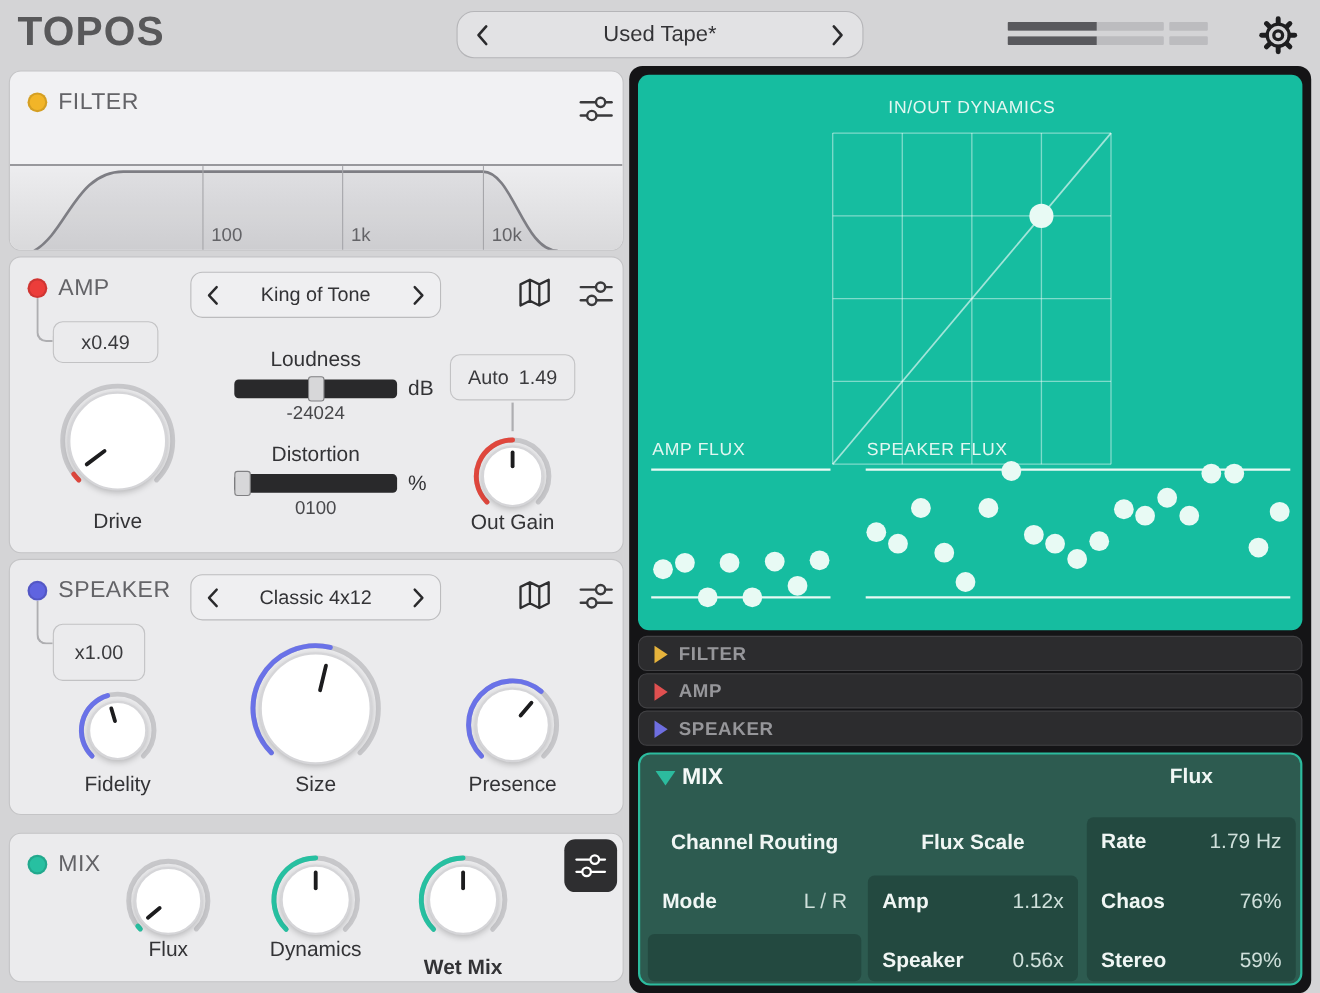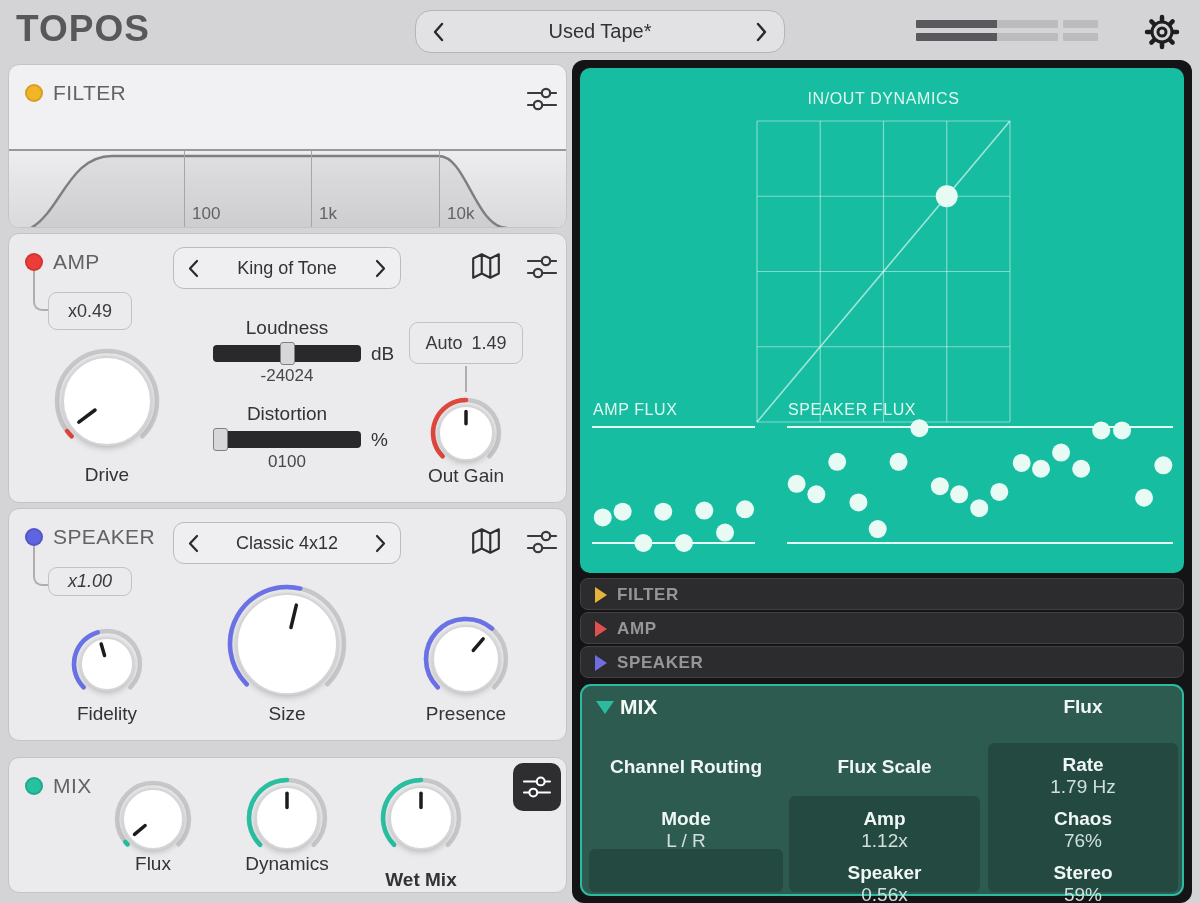--- a/index.html
+++ b/index.html
@@ -52,21 +52,21 @@
   #right { position:absolute; left:572px; top:60px; width:620px; height:843px; background:#141416; border-radius:12px; }
   #display { position:absolute; left:8px; top:8px; width:604px; height:505px; background:#16bda0; border-radius:10px; overflow:hidden; }
   .disp-title { position:absolute; font-size:16px; letter-spacing:0.6px; color:#e3f7f1; }
   .insp-row { position:absolute; left:8px; width:604px; height:32px; background:#2c2c2e; border:1px solid #414144; border-radius:8px; cursor:pointer; }
   .tri-right { position:absolute; left:14px; top:8px; width:0; height:0; border-top:8px solid transparent; border-bottom:8px solid transparent; border-left:12px solid; }
   .insp-row .row-label { position:absolute; left:36px; top:6px; font-size:17px; font-weight:bold; letter-spacing:0.6px; color:#96969a; }
   #mix-insp { position:absolute; left:8px; top:624px; width:604px; height:212px; background:#2d5b50; border:2px solid #2cbb9e; border-radius:11px; }
   .tri-down { position:absolute; width:0; height:0; border-left:9px solid transparent; border-right:9px solid transparent; border-top:13px solid #2cbb9e; }
   .mix-title { position:absolute; left:38px; top:9px; font-size:21px; font-weight:bold; color:#f4f9f7; }
   .dk-cell { position:absolute; background:rgba(10,30,25,0.28); border-radius:6px; }
-  .mrow { position:absolute; height:24px; display:flex; justify-content:space-between; align-items:center; padding:0 13px;flex-direction:column; }
+  .mrow { position:absolute; height:24px; display:flex; justify-content:space-between; align-items:center; padding:0 13px; }
   .mrow .lbl { font-size:19px; font-weight:bold; color:#f0f6f4; }
   .mrow .val { font-size:19px; color:#cfe0db; }
   .mcol-hdr { position:absolute; font-size:19px; font-weight:bold; color:#f0f6f4; text-align:center; }
   svg { display:block; }
 </style>
 </head>
 <body>
 
 <div id="root">
 
@@ -138,21 +138,21 @@
       <div class="freq-label" style="left:183px;">100</div>
       <div class="freq-label" style="left:310px;">1k</div>
       <div class="freq-label" style="left:438px;">10k</div>
     </div>
   </div>
 
   <div class="panel" style="top:233px; height:270px;">
     <div class="led" style="left: 16px; top: 19px; background: rgb(236, 61, 58);"></div>
     <div class="sec-label" style="left:44px; top:16px;">AMP</div>
     <div class="connector" style="left:24px; top:37px; width:15px; height:40px;"></div>
-    <div class="vbox" style="left:39px; top:58px; width:84px; height:38px;">
+    <div class="vbox" style="left:39px; top:58px; width:96px; height:38px;">
       <span>x0.49</span>
     </div>
 
     <div class="pill" style="left:164px; top:13px; width:228px;">
       <span class="chev">
         <svg width="11" height="19" viewBox="0 0 11 19">
             <polyline points="9,2 2,9.5 9,17" fill="none" stroke="#2a2a2c" stroke-width="2.2" stroke-linecap="round" stroke-linejoin="round"></polyline>
           </svg>
       </span>
       <span class="pname">King of Tone</span>
@@ -221,21 +221,21 @@
           <line x1="37" y1="27.82" x2="37" y2="15.399999999999999" stroke="#1c1c1e" stroke-width="3.5" stroke-linecap="round"></line>
         </svg>
       </div>
     <div class="ctr-label" style="left:397px; top:231px; width:120px;">Out Gain</div>
   </div>
 
   <div class="panel" style="top:508px; height:233px;">
     <div class="led" style="left: 16px; top: 19px; background: rgb(95, 100, 224);"></div>
     <div class="sec-label" style="left:44px; top:16px;">SPEAKER</div>
     <div class="connector" style="left:24px; top:37px; width:15px; height:40px;"></div>
-    <div class="vbox" style="left:39px; top:58px; width:84px; height:29px;font-style:italic;">
+    <div class="vbox" style="left:39px; top:58px; width:84px; height:52px;">
       <span>x1.00</span>
     </div>
 
     <div class="pill" style="left:164px; top:13px; width:228px;">
       <span class="chev">
         <svg width="11" height="19" viewBox="0 0 11 19">
             <polyline points="9,2 2,9.5 9,17" fill="none" stroke="#2a2a2c" stroke-width="2.2" stroke-linecap="round" stroke-linejoin="round"></polyline>
           </svg>
       </span>
       <span class="pname">Classic 4x12</span>

